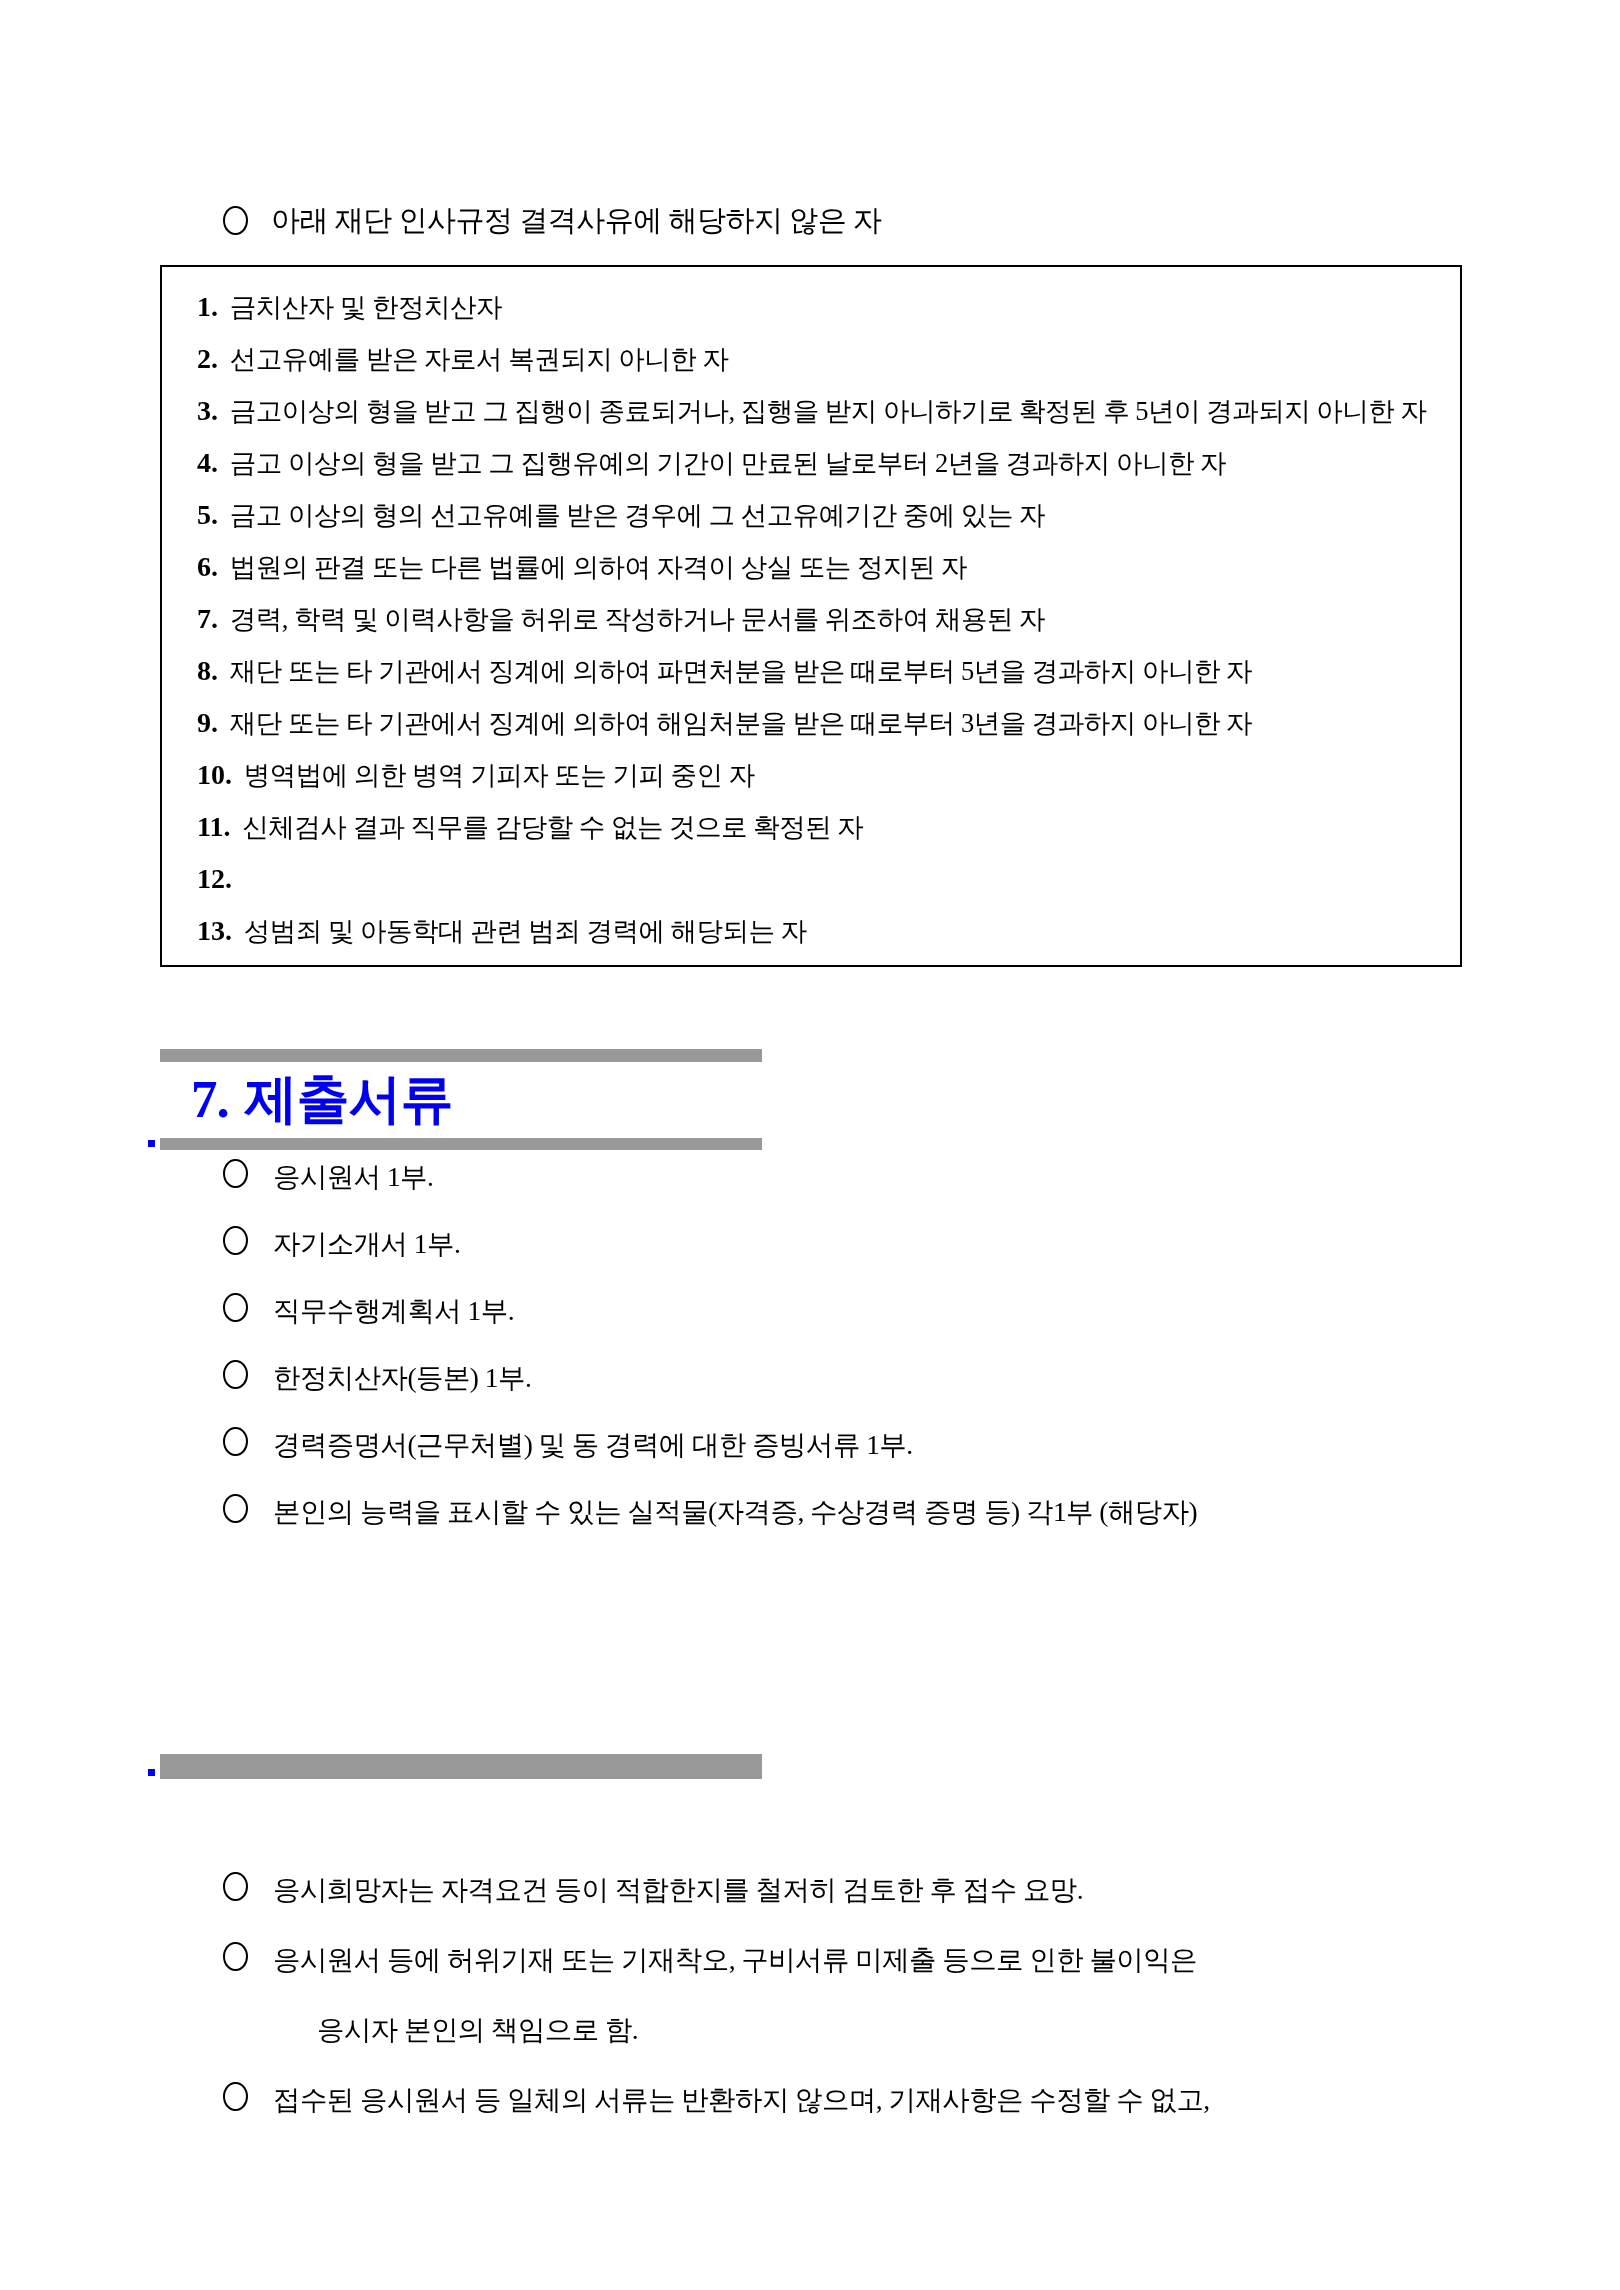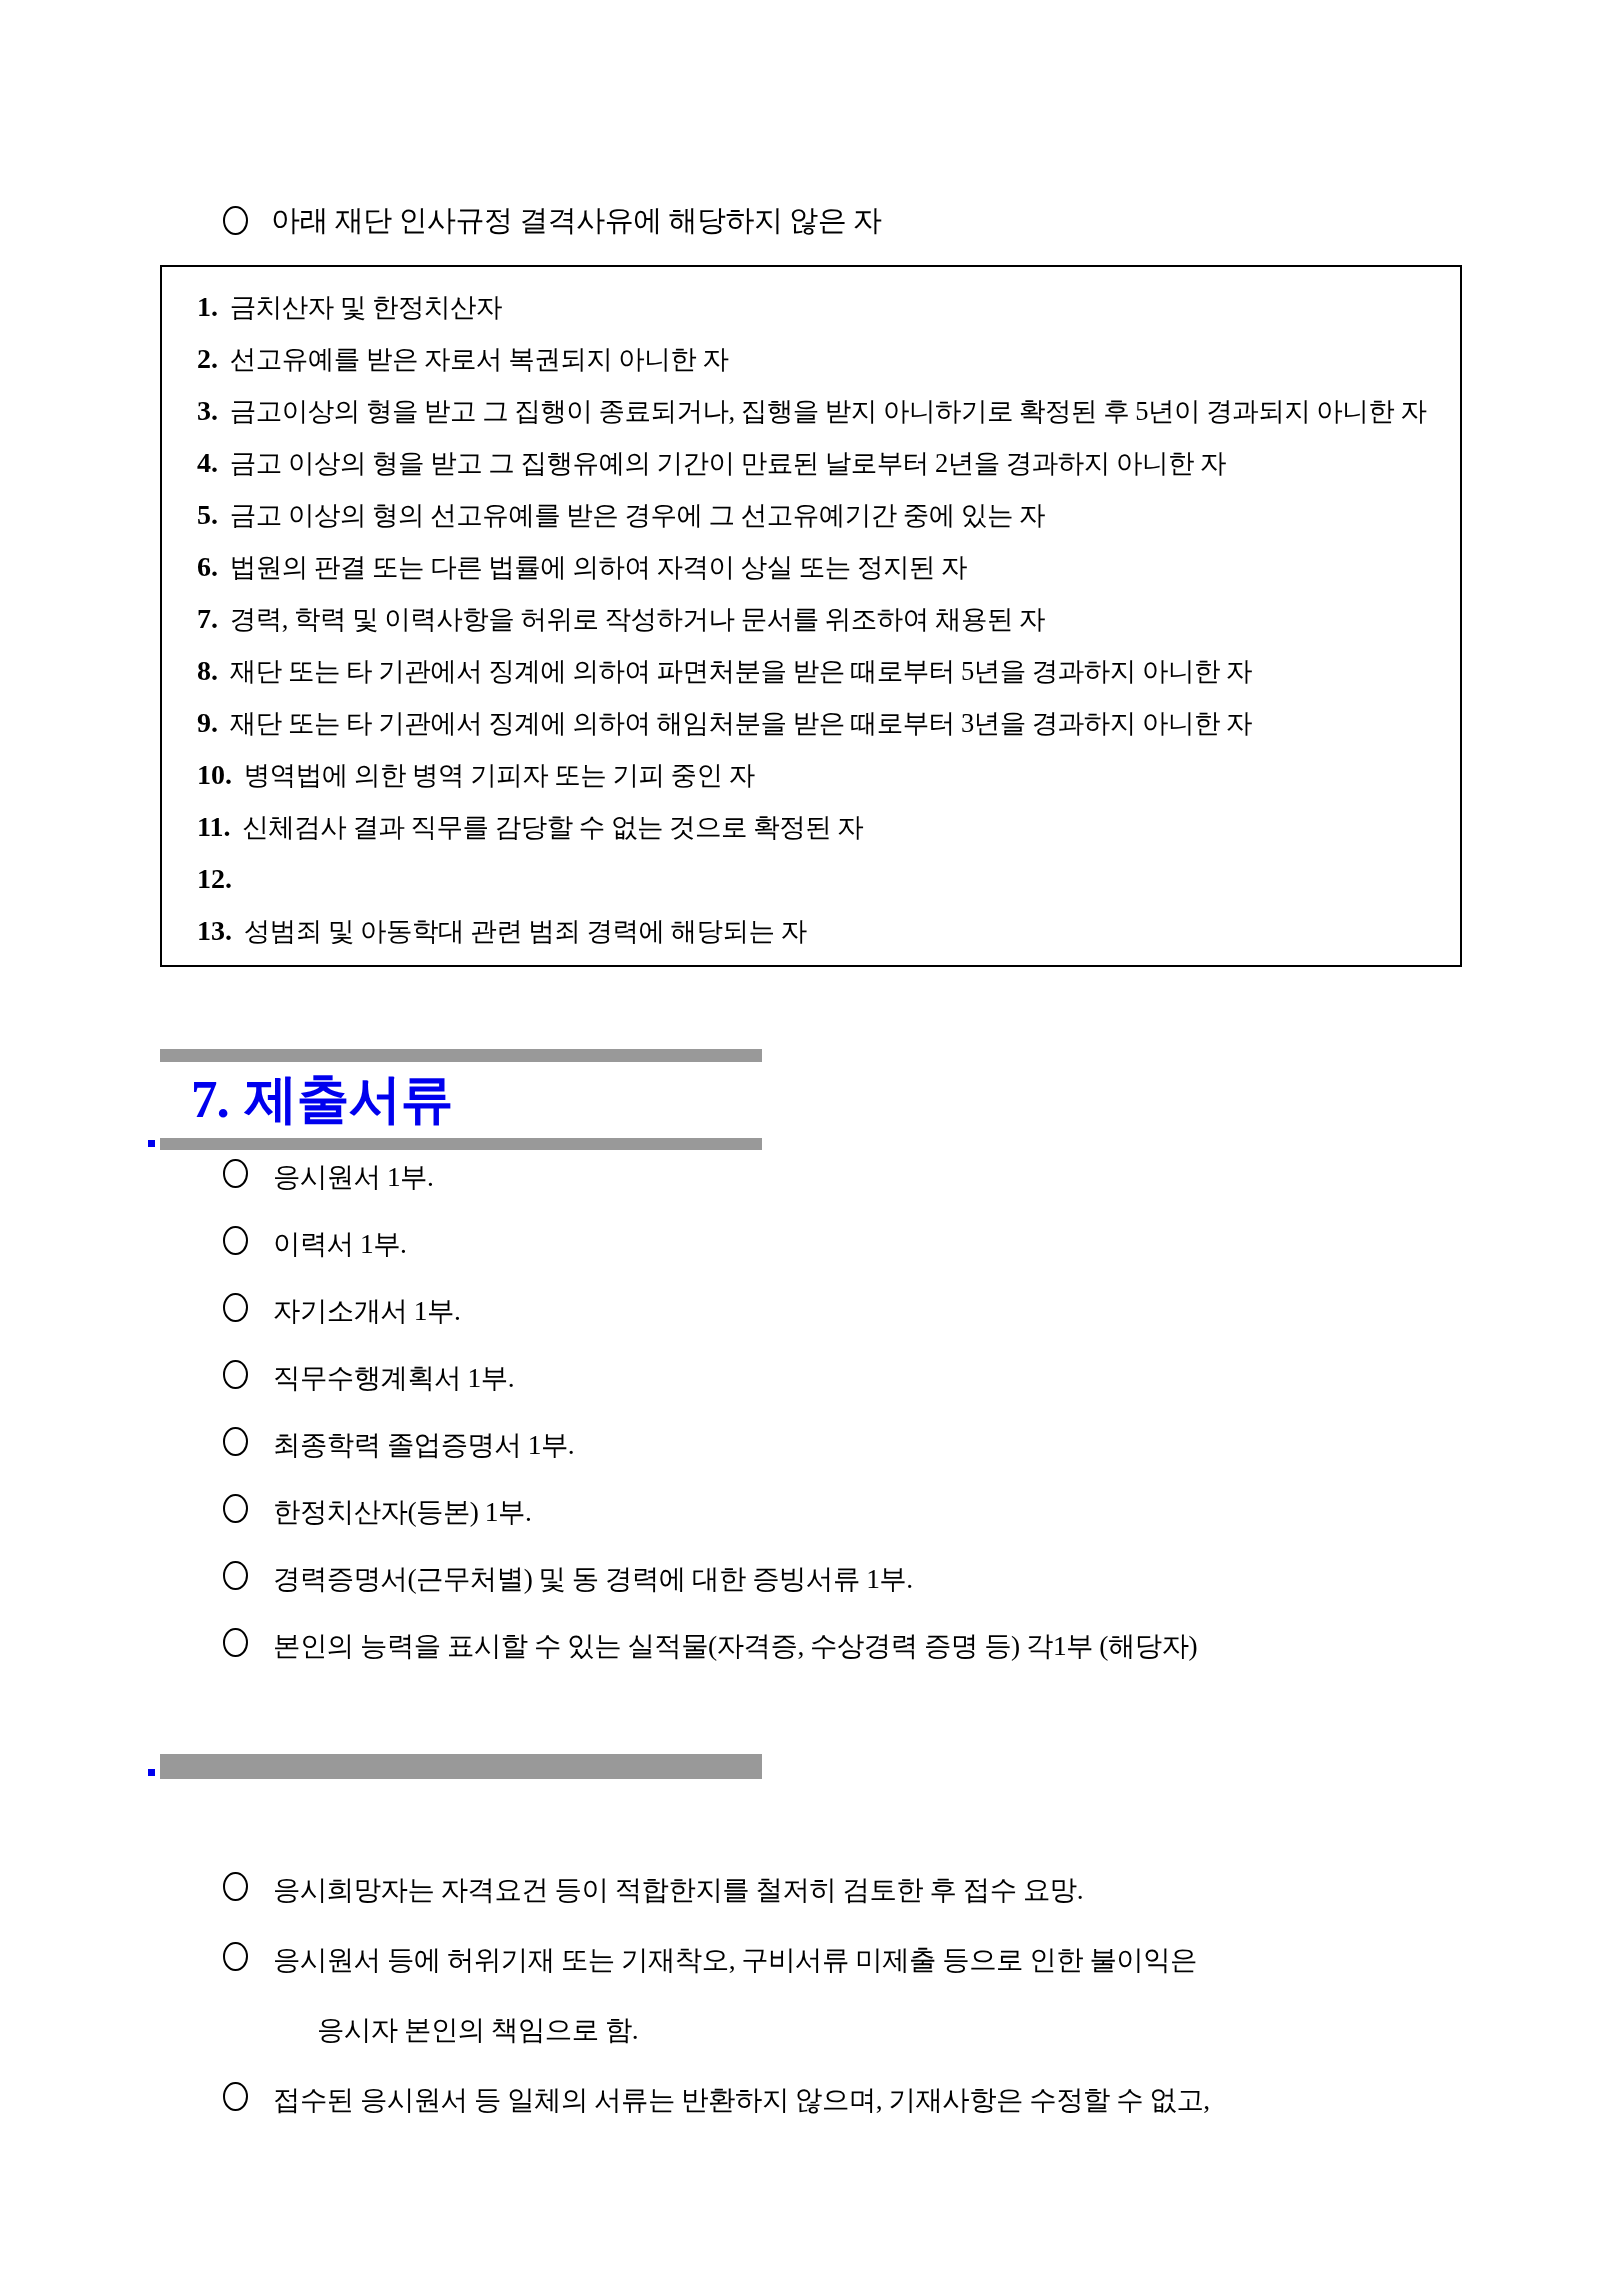--- a/index.html
+++ b/index.html
@@ -137,33 +137,25 @@
       </div>
   </div>
 
   <div class="blist blist-7" style="top:1159px;">
     <div class="brow">
         <span class="obullet"></span>
         <span>응시원서 1부.</span>
       </div>
     <div class="brow">
         <span class="obullet"></span>
-        <span>이력서 1부.</span>
-      </div>
-    <div class="brow">
-        <span class="obullet"></span>
         <span>자기소개서 1부.</span>
       </div>
     <div class="brow">
         <span class="obullet"></span>
         <span>직무수행계획서 1부.</span>
-      </div>
-    <div class="brow">
-        <span class="obullet"></span>
-        <span>최종학력 졸업증명서 1부.</span>
       </div>
     <div class="brow">
         <span class="obullet"></span>
         <span>한정치산자(등본) 1부.</span>
       </div>
     <div class="brow">
         <span class="obullet"></span>
         <span>경력증명서(근무처별) 및 동 경력에 대한 증빙서류 1부.</span>
       </div>
     <div class="brow">

